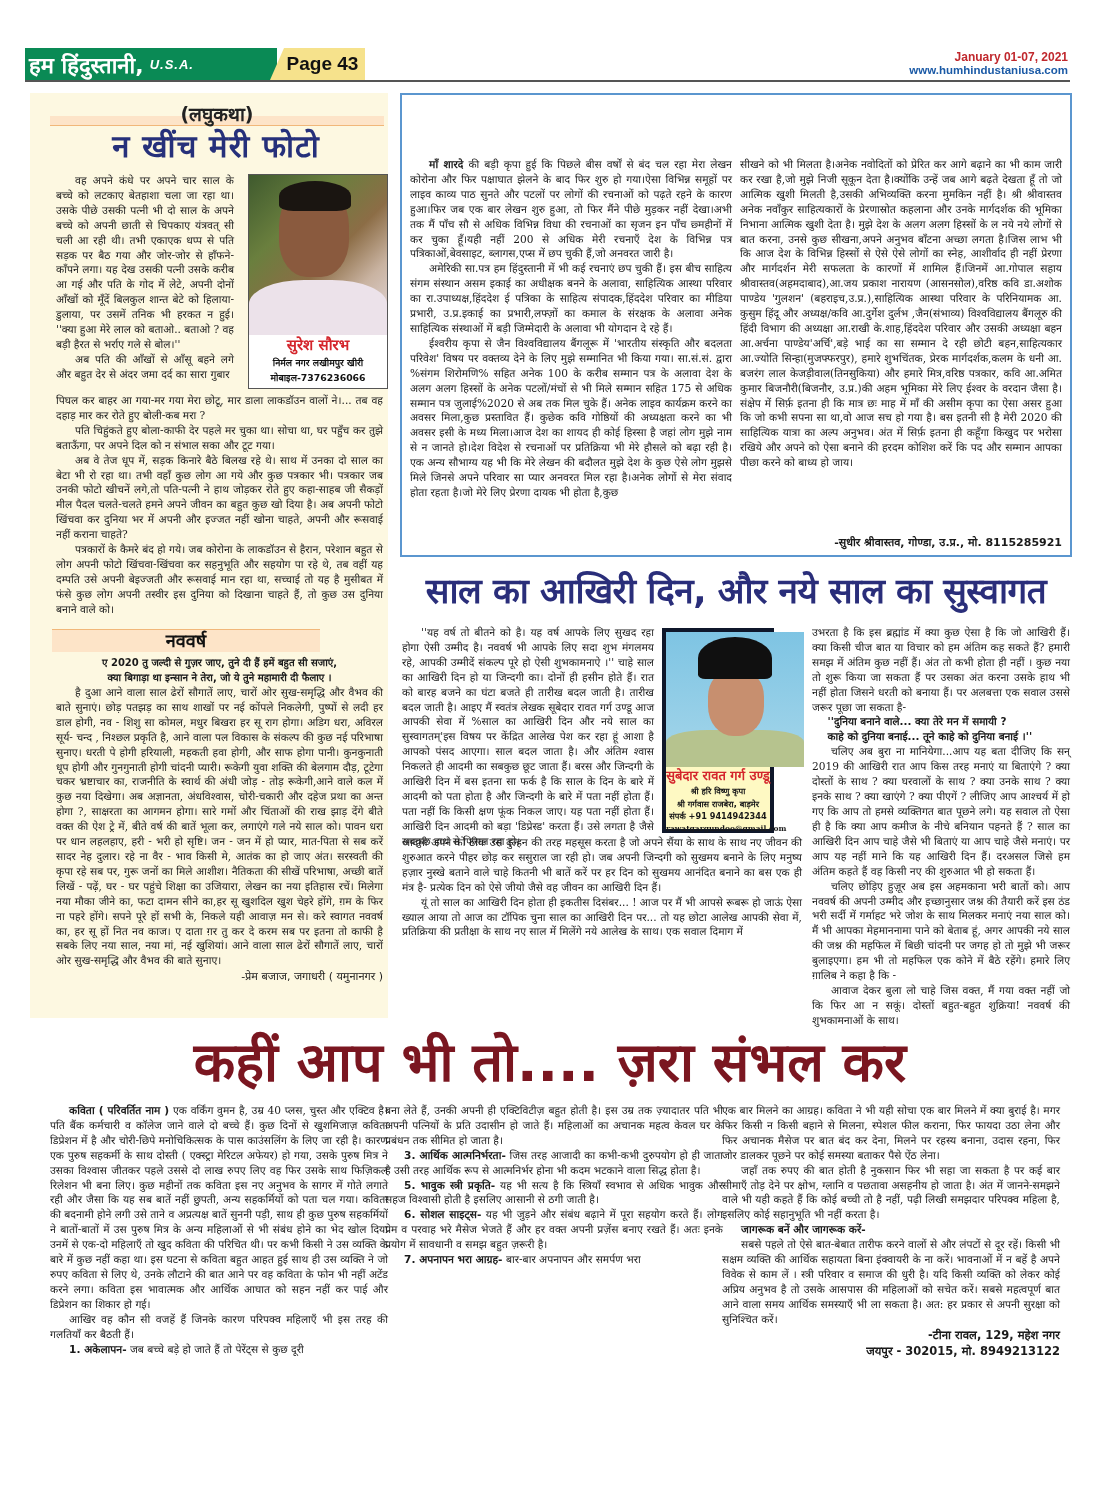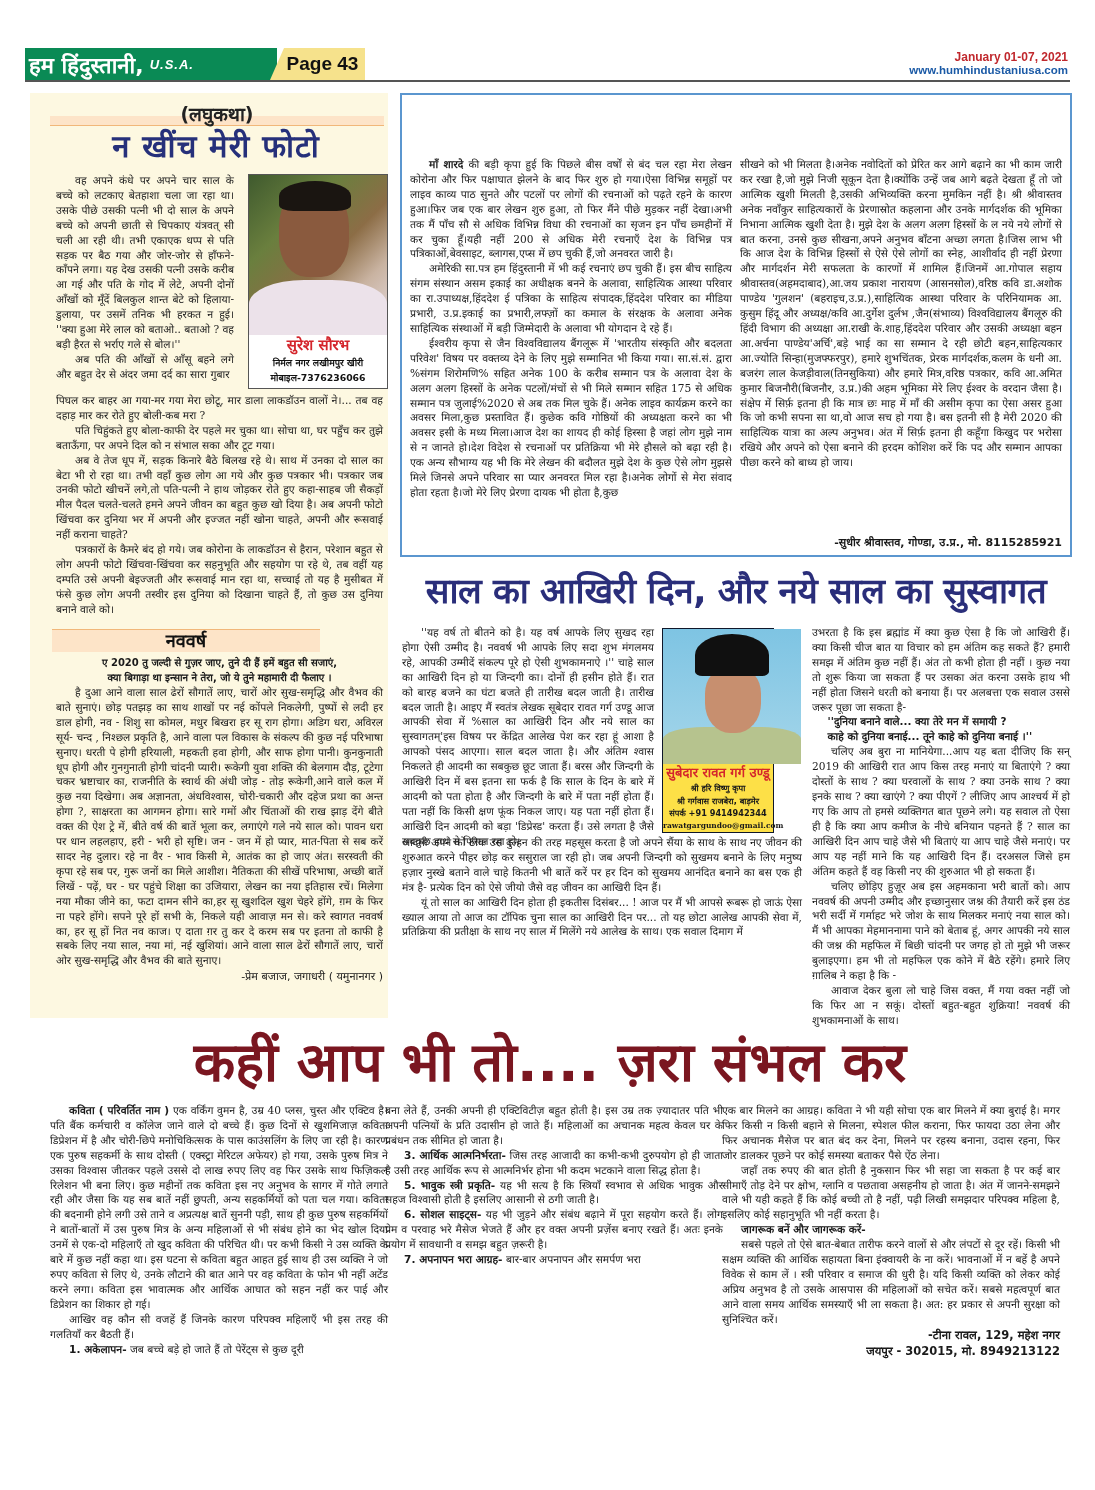--- a/index.html
+++ b/index.html
@@ -37,21 +37,21 @@
   
   .right-box { position: absolute; left: 400px; top: 93px; width: 672px; height: 464px; border: 2px solid #5b96cf; }
   .rb-title { text-align: center; font-family: "DejaVu Sans", sans-serif; font-weight: bold; font-size: 40px; color: #e6262b; line-height: 56px; letter-spacing: 0.5px; }
   .rb-col { position: absolute; top: 62px; width: 322px; }
   .rb-col p { text-indent: 1.8em; }
   .rb-sig { position: absolute; right: 8px; bottom: 6px; font-family: "DejaVu Sans", sans-serif; font-weight: bold; font-size: 11px; }
 
   
   .mid-title { position: absolute; left: 400px; top: 566px; width: 672px; text-align: center; font-family: "DejaVu Sans", sans-serif; font-weight: bold; font-size: 35px; color: #2a2e7a; line-height: 50px; letter-spacing: -0.5px; }
   .mid-col { position: absolute; }
-  .mid-photo-box { position: absolute; left: 662px; top: 628px; width: 112px; height: 205px; border: 1px solid #0f172a; background: #fde047; }
+  .mid-photo-box { position: absolute; left: 662px; top: 628px; width: 112px; height: 205px; border: 4px solid #0f172a; background: #fef9c3; }
   .mid-photo { width: 138px; height: 135px; background: linear-gradient(#7ec4e3, #a5d6ea); position: relative; overflow: hidden; }
   .mid-photo .cap { position: absolute; left: 32px; top: 5px; width: 74px; height: 42px; background: #101010; border-radius: 50% 50% 10% 10%; }
   .mid-photo .face { position: absolute; left: 42px; top: 38px; width: 56px; height: 66px; background: #c78f6f; border-radius: 40% 40% 45% 45%; }
   .mid-photo .uniform { position: absolute; left: 0; top: 98px; width: 138px; height: 40px; background: #b6c38e; border-radius: 30% 30% 0 0; }
   .mid-photo-name { text-align: center; color: #d4252c; font-size: 13px; font-weight: bold; line-height: 18px; }
   .mid-photo-info { text-align: center; font-family: "DejaVu Sans", sans-serif; font-weight: bold; font-size: 8.2px; line-height: 12.5px; }
   .mid-photo-email { text-align: center; font-family: "DejaVu Serif", serif; font-weight: bold; font-size: 7.5px; line-height: 12px; }
   .quote-bold { font-family: "DejaVu Sans", sans-serif; font-weight: bold; font-size: 10.4px; line-height: 15px; text-indent: 1.5em; }
 
   

